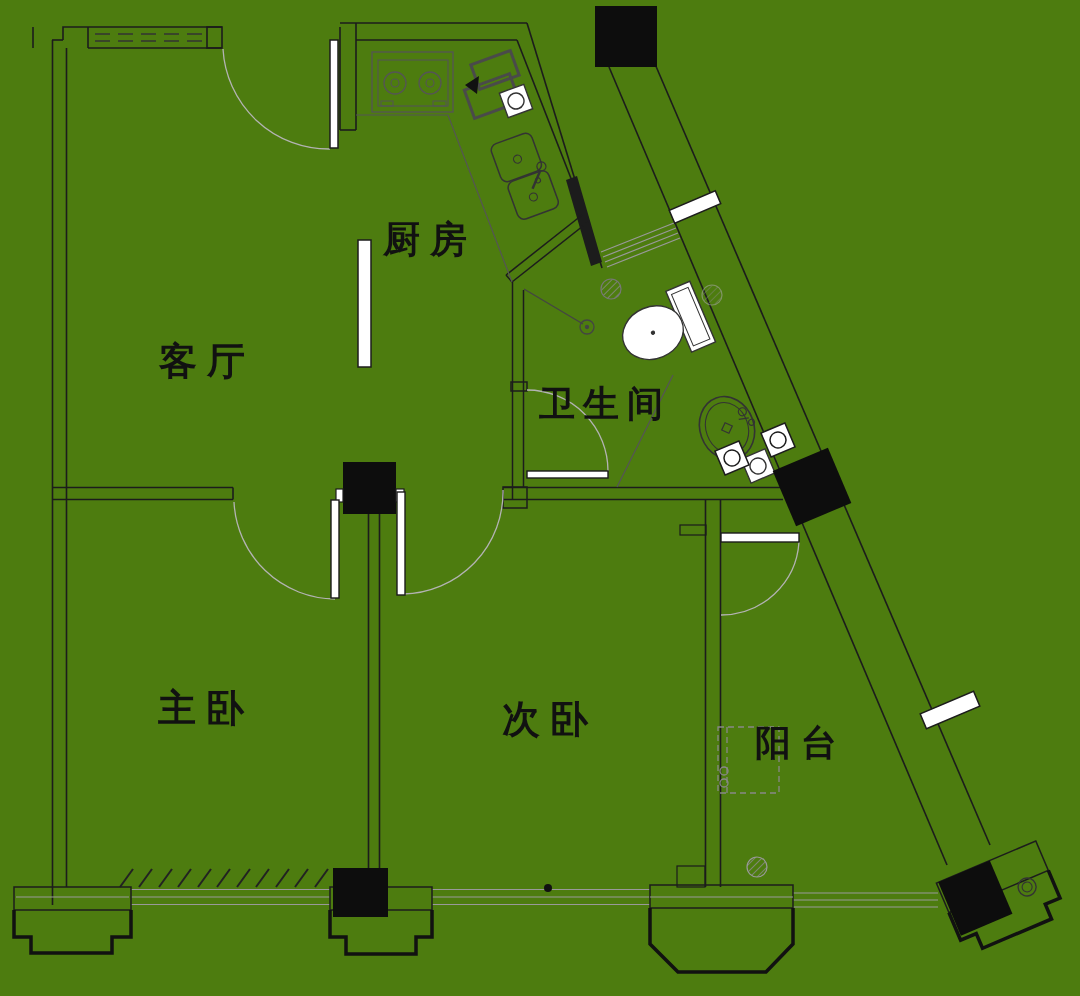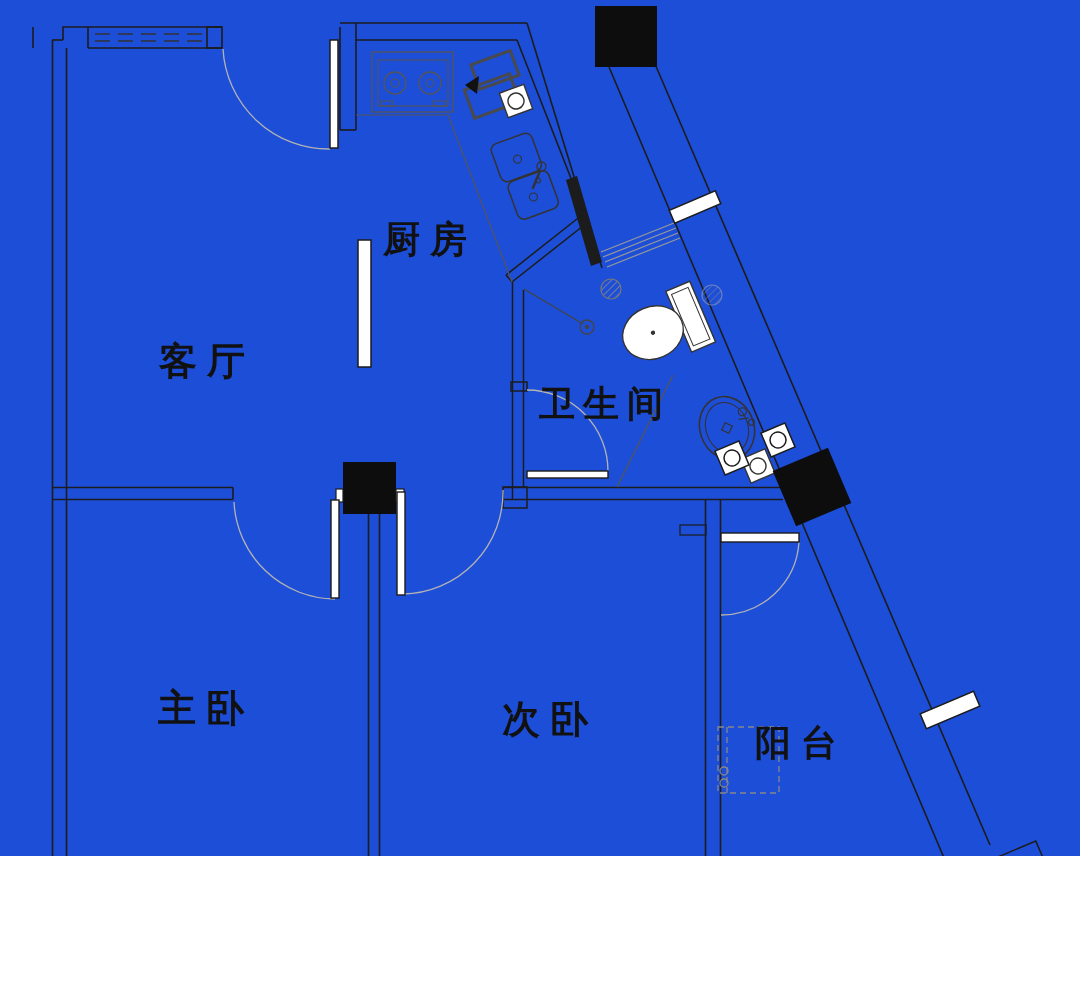--- a/index.html
+++ b/index.html
@@ -1,16 +1,16 @@
 <!DOCTYPE html>
 <html><head>
 <meta charset="utf-8">
 <style>
   html,body{margin:0;padding:0;background:#ffffff;}
-  #stage{position:relative;width:1080px;height:856px;background:#1d4ed8;overflow:hidden;
+  #stage{position:relative;width:1080px;height:996px;background:#4d7c0f;overflow:hidden;
          font-family:"Liberation Sans", sans-serif;}
   svg{position:absolute;left:0;top:0;}
   text.room-label{font-family:"Liberation Sans","DejaVu Sans",sans-serif;
                   font-weight:bold;fill:#111;}
 </style>
 </head>
 <body>
 
 <div id="stage">
 <svg width="1080" height="996" viewBox="0 0 1080 996">

